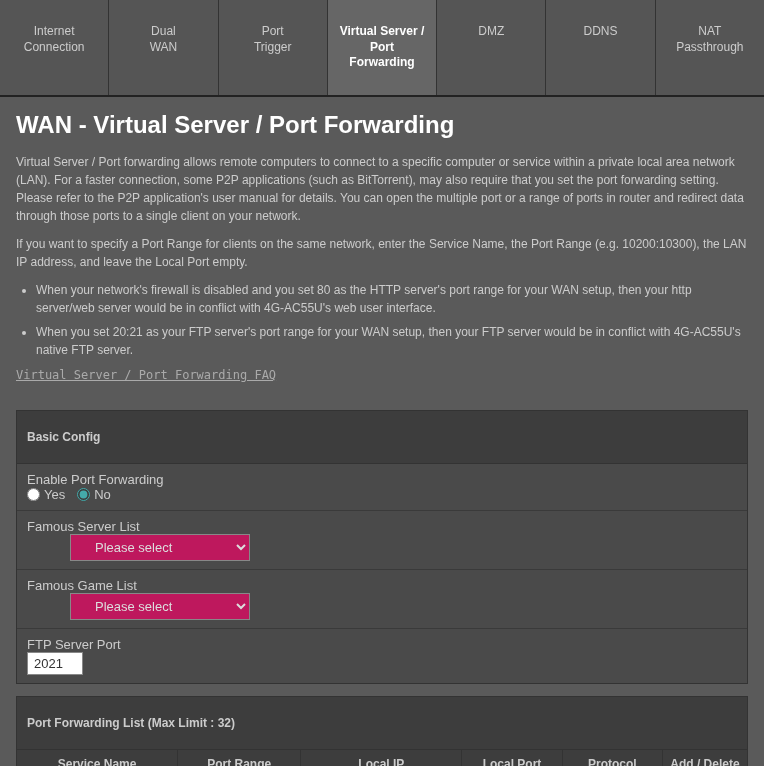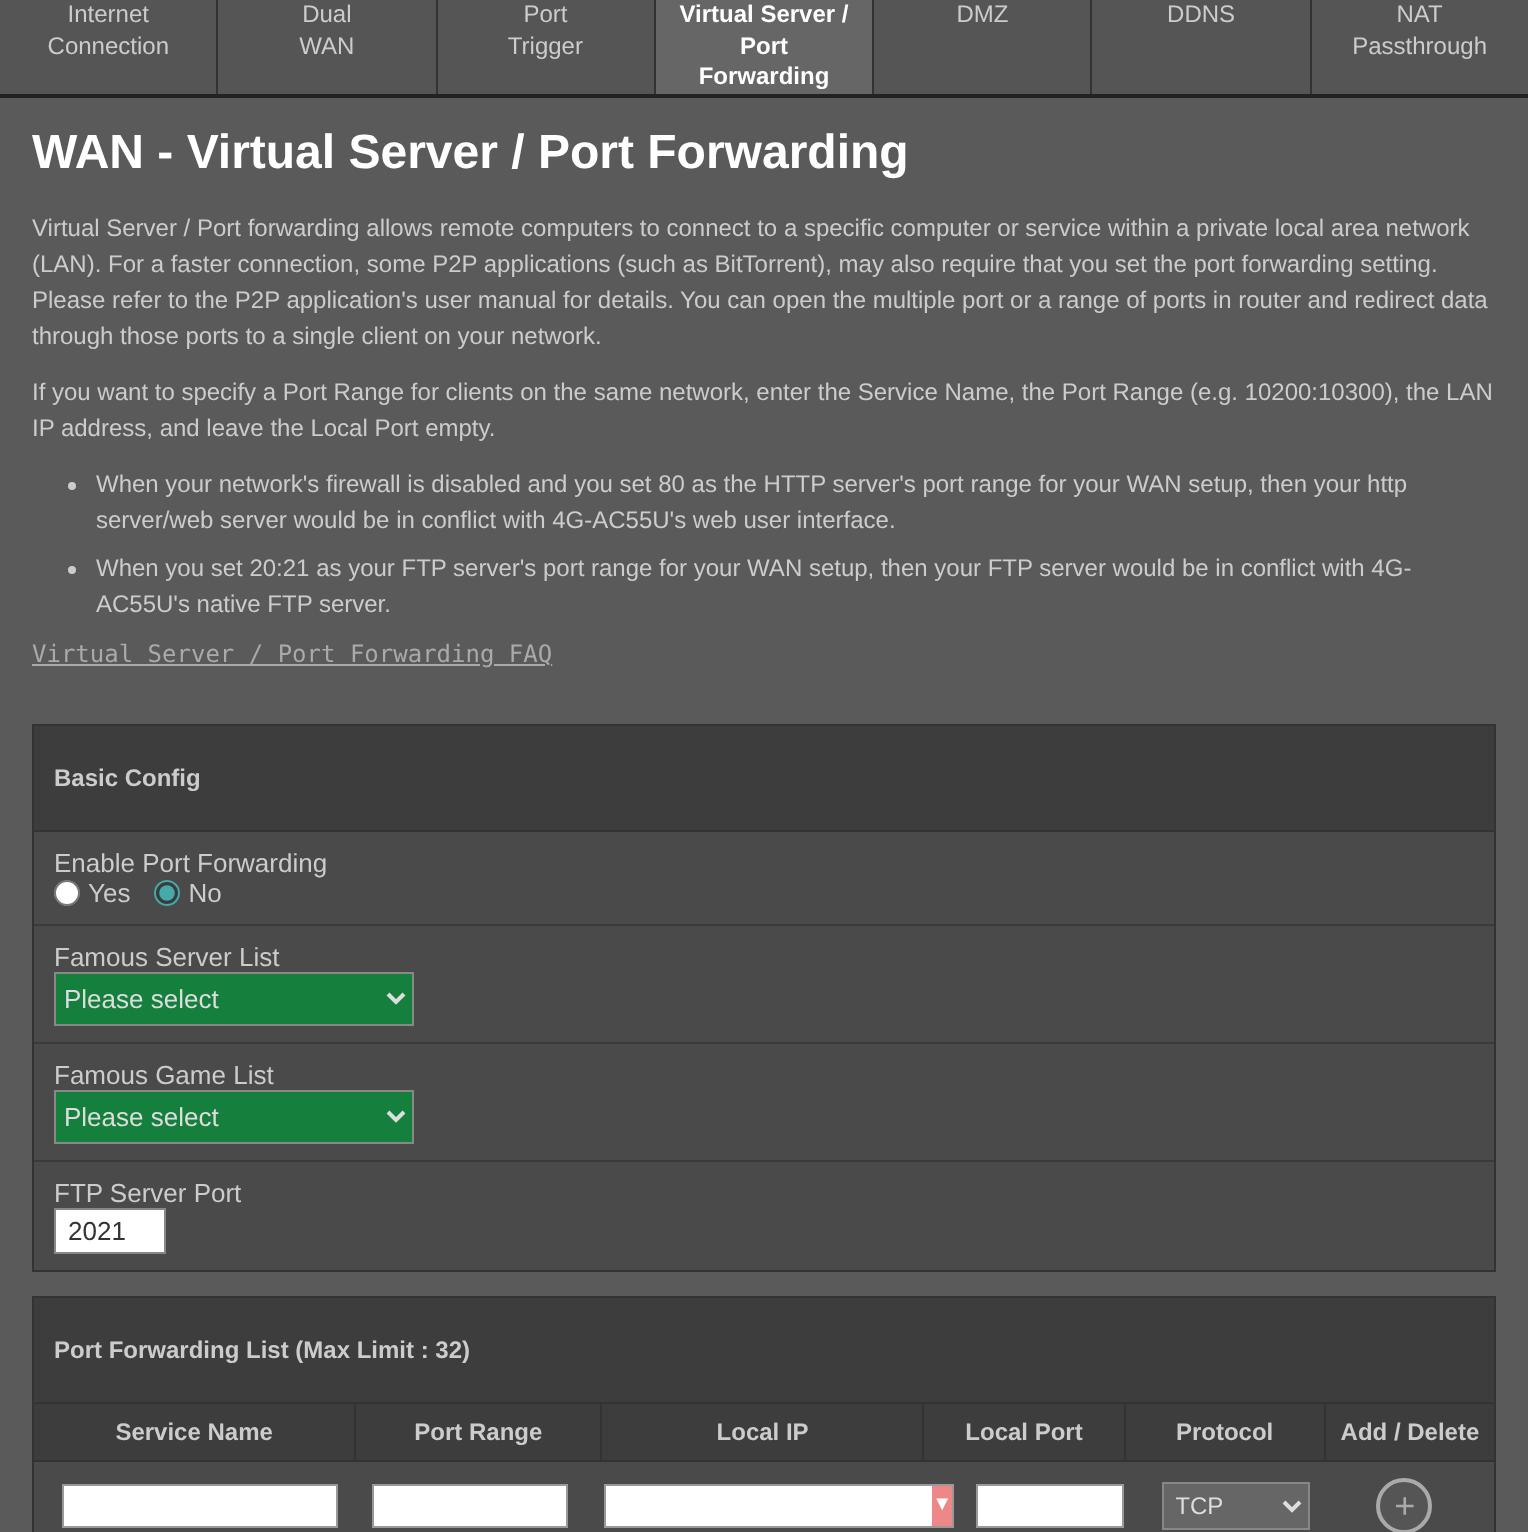--- a/index.html
+++ b/index.html
@@ -14,21 +14,21 @@
 
     
     .nav-tabs {
       display: flex;
       background: #3a3a3a;
       border-bottom: 2px solid #222;
     }
     .nav-tab {
       flex: 1;
       text-align: center;
-      padding: 0 4px;
+      padding: 24px 4px;
       background: #555;
       color: #ccc;
       cursor: pointer;
       border-right: 1px solid #333;
       font-size: 12px;
       line-height: 1.3;
     }
     .nav-tab:last-child { border-right: none; }
     .nav-tab.active {
       background: #666;
@@ -50,21 +50,21 @@
     }
 
     .description {
       font-size: 12px;
       color: #ccc;
       line-height: 1.5;
       margin-bottom: 10px;
     }
 
     .bullet-list {
-      margin: 8px 0 8px 32px;
+      margin: 8px 0 8px 20px;
     }
     .bullet-list li {
       font-size: 12px;
       color: #ccc;
       line-height: 1.5;
       margin-bottom: 6px;
     }
 
     .faq-link {
       color: #aaa;
@@ -124,28 +124,29 @@
       font-size: 13px;
       color: #ccc;
     }
     input[type="radio"] {
       accent-color: #4aa;
       cursor: pointer;
     }
 
     
     .styled-select {
-      background: #15803d;
+      background: #be185d;
       border: 1px solid #888;
       color: #ddd;
-      padding: 4px 0;
+      padding: 4px 20px;
       font-size: 13px;
       min-width: 180px;
       cursor: pointer;
       appearance: auto;
+      margin-left: 43px;
     }
 
     
     .styled-input {
       background: #fff;
       border: 1px solid #888;
       color: #333;
       padding: 3px 6px;
       font-size: 13px;
       width: 56px;

